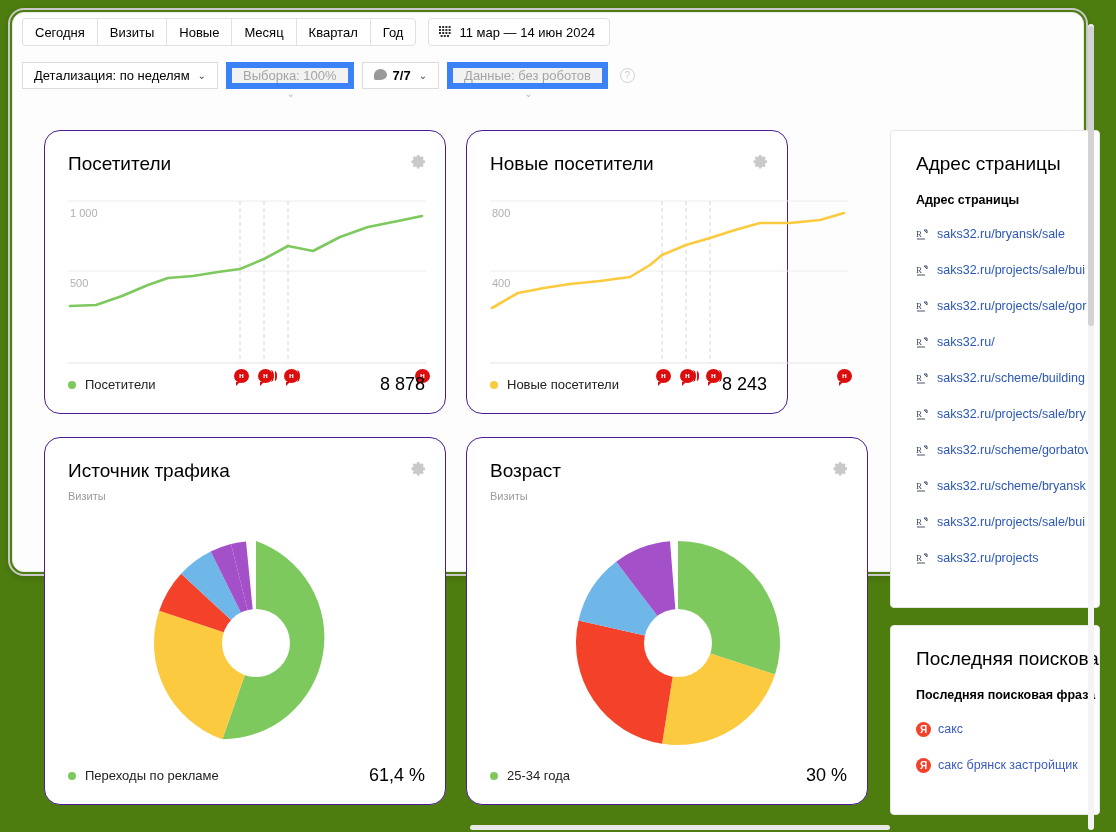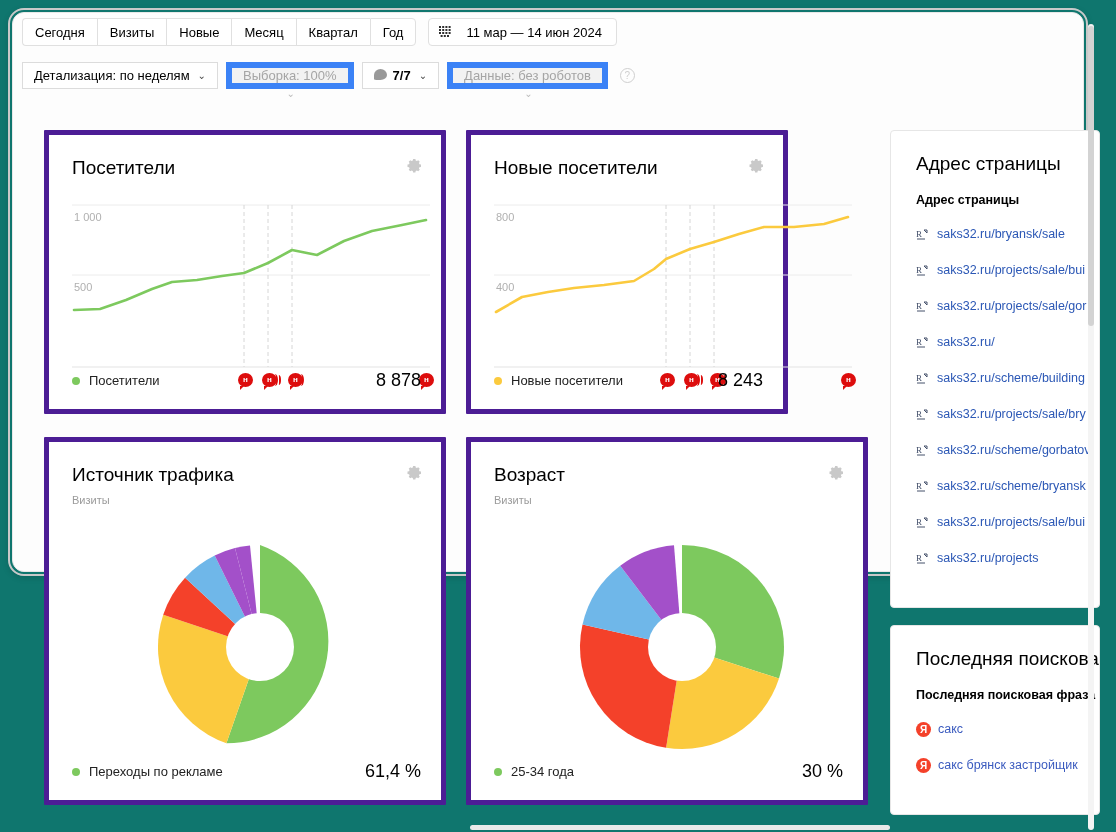--- a/index.html
+++ b/index.html
@@ -3,21 +3,21 @@
 <meta charset="utf-8">
 <style>
   * { box-sizing: border-box; }
   html, body {
     margin: 0; padding: 0;
     width: 1116px; height: 832px;
     background: #ffffff;
     font-family: "Liberation Sans", sans-serif;
     overflow: hidden;
   }
-  #root { position: relative; width: 1116px; height: 832px; background: #0f766e; }
+  #root { position: relative; width: 1116px; height: 832px; background: #4d7c0f; }
 
   
   .window-frame {
     position: absolute;
     left: 8px; top: 8px;
     width: 1080px; height: 568px;
     border: 2px solid #c9c9c9;
     border-radius: 16px;
     background: transparent;
     box-shadow: 0 2px 6px rgba(0,0,0,0.13);
@@ -47,21 +47,21 @@
     cursor: pointer;
     white-space: nowrap;
   }
   .seg-btn:first-child { border-radius: 4px 0 0 4px; }
   .seg-btn:last-child { border-right: 1px solid #e0e0e0; border-radius: 0 4px 4px 0; }
 
   .date-btn {
     height: 28px;
     margin-left: 12px;
     padding: 0 14px 0 10px;
-    display: inline-flex; align-items: center; gap: 14px;
+    display: inline-flex; align-items: center; gap: 7px;
     background: #fff;
     border: 1px solid #e0e0e0;
     border-radius: 4px;
     font-size: 13px; color: #000;
     cursor: pointer;
     white-space: nowrap;
   }
   .cal-icon { display:inline-block; width: 13px; height: 12px; }
 
   .row2 { position: absolute; left: 22px; top: 62px; display: flex; align-items: center; gap: 8px; }
@@ -86,22 +86,22 @@
     width: 15px; height: 15px; border-radius: 50%;
     border: 1px solid #cfcfcf; color: #cfcfcf;
     font-size: 10px; display:inline-flex; align-items:center; justify-content:center;
     margin-left: 4px;
   }
 
   
   .card {
     position: absolute;
     background: #fff;
-    border: 5px solid #4c1d95;
-    border-radius: 1px;
+    border: 1px solid #4c1d95;
+    border-radius: 16px;
   }
   .card-title {
     font-size: 19px; color: #000; font-weight: 400;
     position: absolute; left: 23px; top: 22px;
   }
   .card-sub { position: absolute; left: 23px; top: 52px; font-size: 11px; color: #9b9b9b; }
   .gear {
     position: absolute; right: 18px; top: 22px;
     width: 18px; height: 18px; cursor: pointer;
   }

